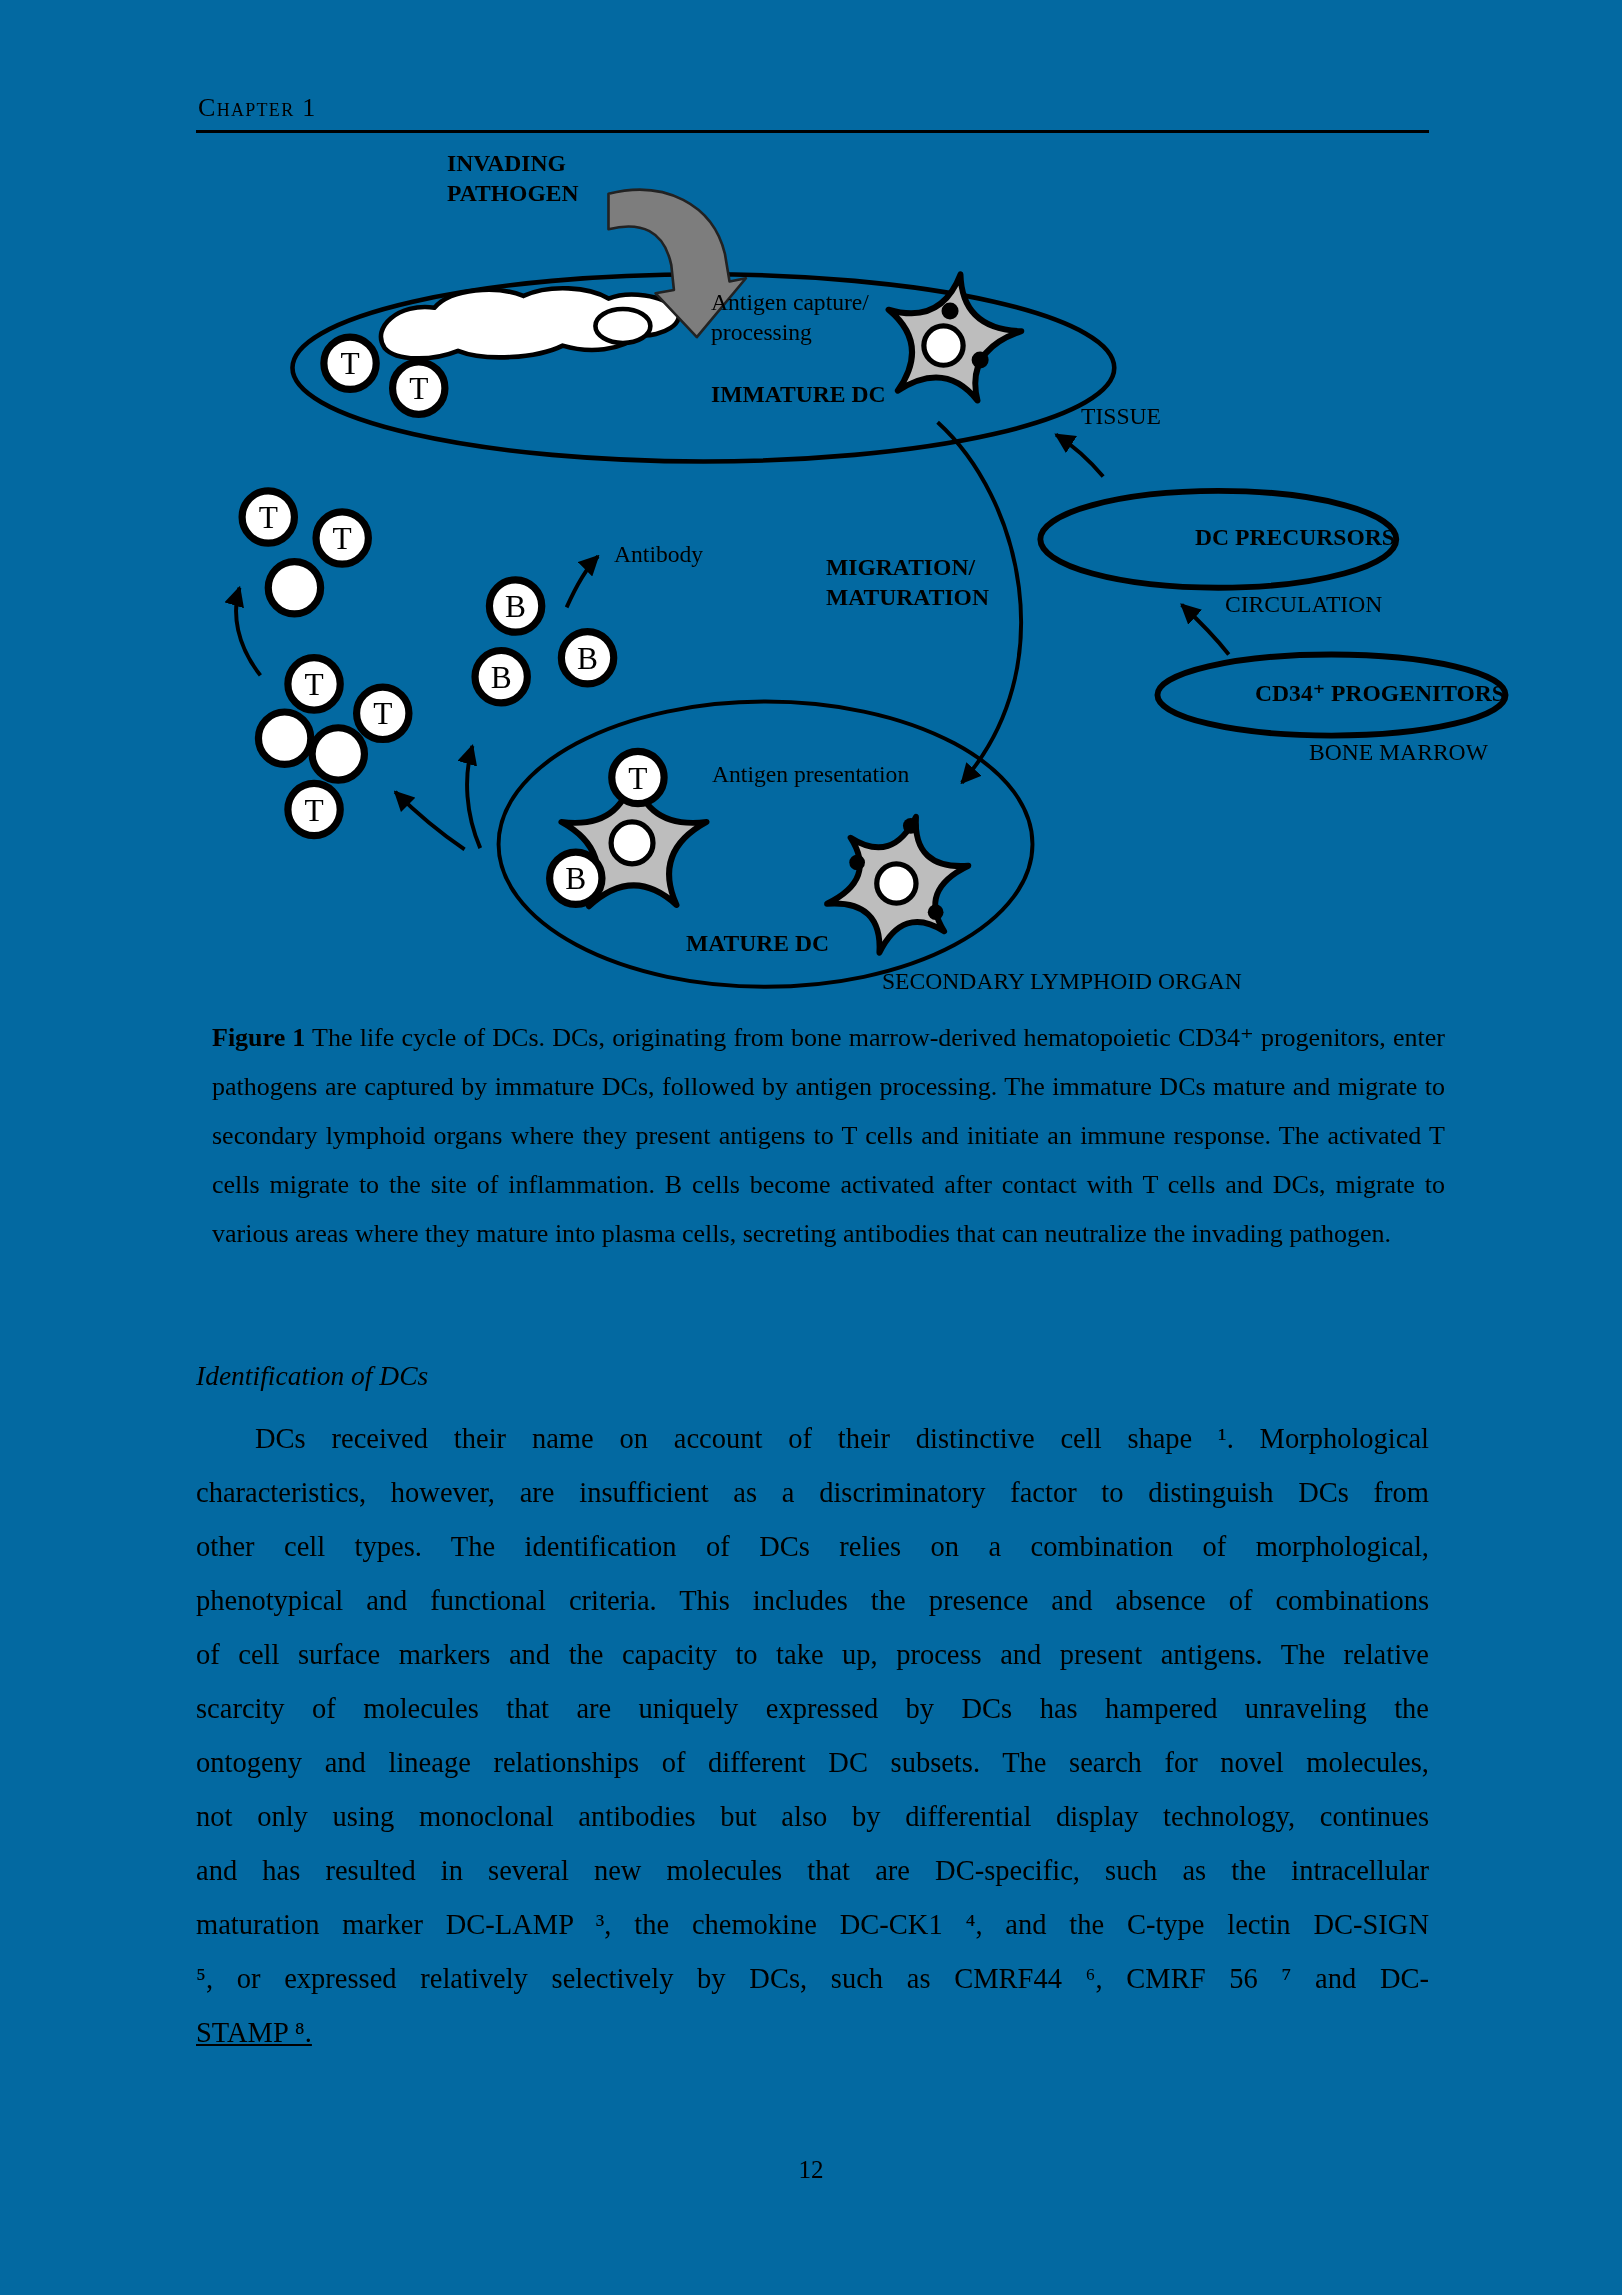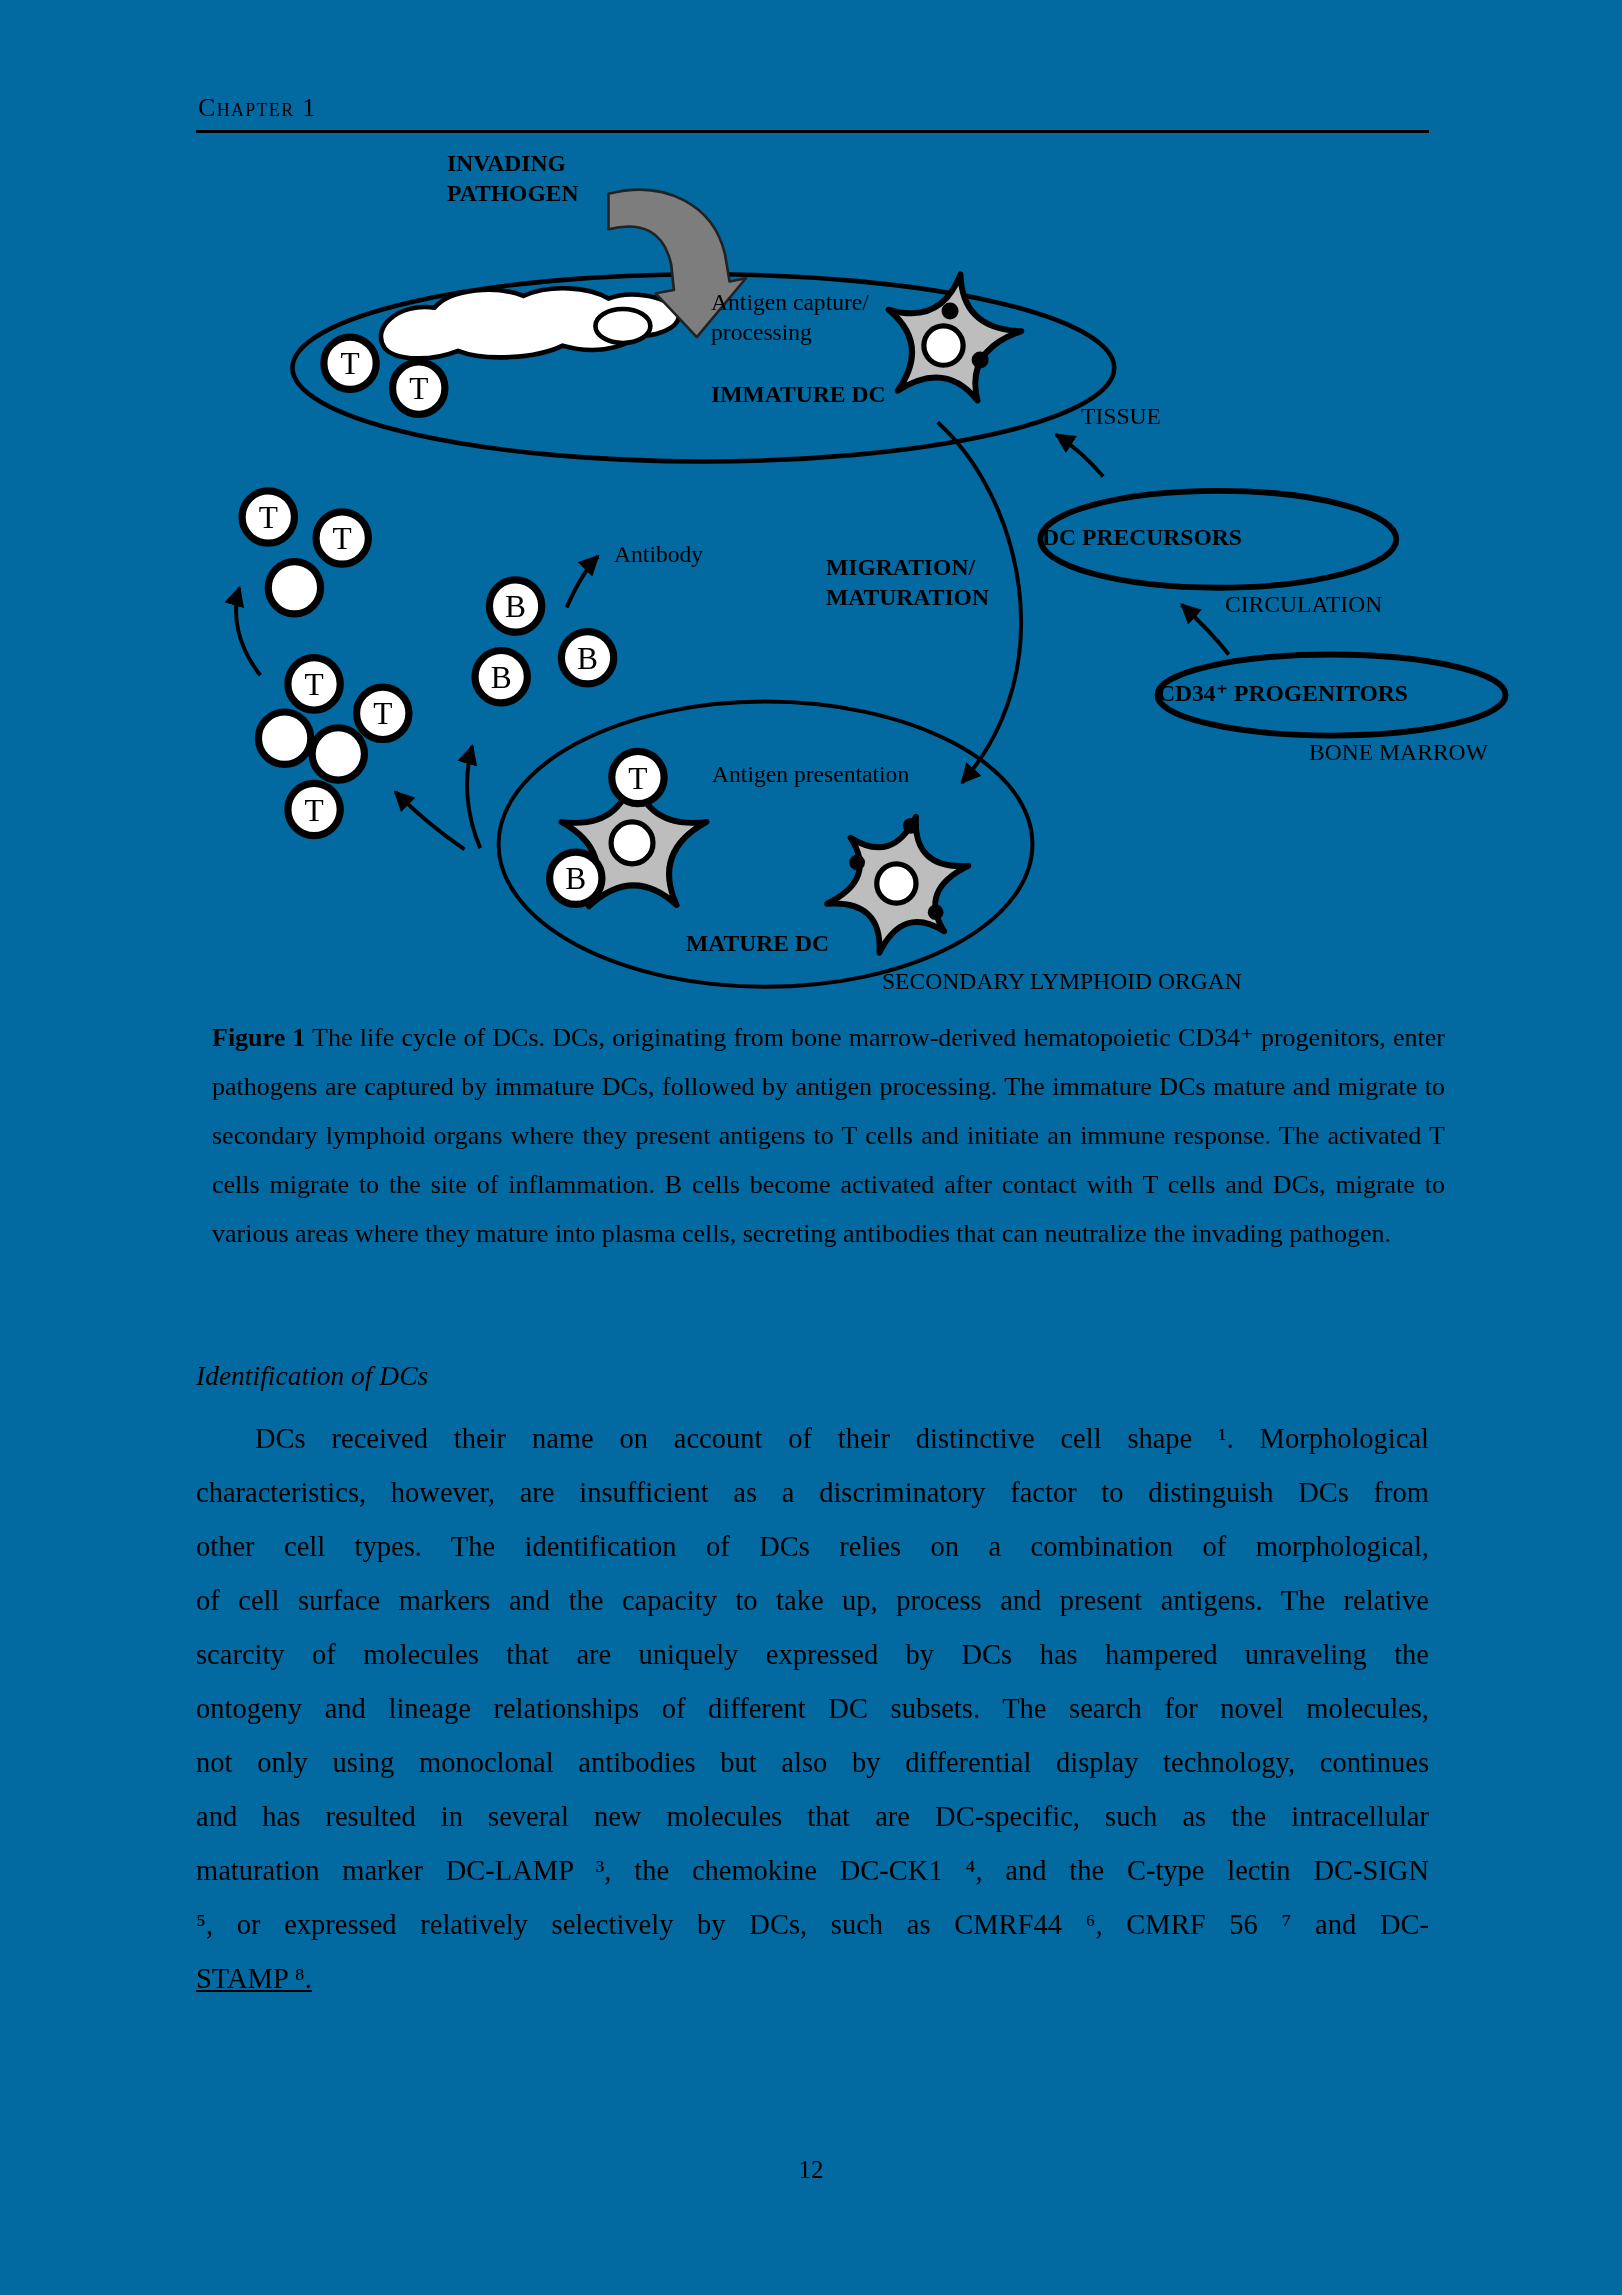--- a/index.html
+++ b/index.html
@@ -16,21 +16,21 @@
     position:absolute;left:198px;top:93px;
     font-size:26px;font-variant:small-caps;letter-spacing:1.3px;
   }
   .header-rule{
     position:absolute;left:196px;top:130px;width:1233px;height:3.3px;background:#000;
   }
   svg.fig{position:absolute;left:0;top:0;}
   .cell-label{font:48px "Liberation Serif","DejaVu Serif",serif;text-anchor:middle;}
   .dlabel{position:absolute;font-size:23.6px;line-height:1.26;white-space:nowrap;}
   .dlabel.b{font-weight:700;}
-  .dlabel.ctr{text-align:left;}
+  .dlabel.ctr{text-align:right;}
   .caption{position:absolute;left:212px;top:1013px;width:1233px;font-size:26px;}
   .cap-line{line-height:49px;text-align:justify;text-align-last:justify;}
   .cap-line.last{text-align:center;text-align-last:left;}
   .fig-label{font-weight:700;}
   .section-heading{
     position:absolute;left:196px;top:1360px;
     font-size:27.5px;font-style:italic;
   }
   .bodytext{position:absolute;left:196px;top:1412px;width:1233px;font-size:28.5px;}
   .body-line{line-height:54px;text-align:justify;text-align-last:justify;}
@@ -209,20 +209,21 @@
     <div class="cap-line">cells migrate to the site of inflammation. B cells become activated after contact with T cells and DCs, migrate to</div>
     <div class="cap-line last">various areas where they mature into plasma cells, secreting antibodies that can neutralize the invading pathogen.</div>
   </div>
 
   <div class="section-heading">Identification of DCs</div>
 
   <div class="bodytext">
     <div class="body-line indent">DCs received their name on account of their distinctive cell shape ¹. Morphological</div>
     <div class="body-line">characteristics, however, are insufficient as a discriminatory factor to distinguish DCs from</div>
     <div class="body-line">other cell types. The identification of DCs relies on a combination of morphological,</div>
+    <div class="body-line">phenotypical and functional criteria. This includes the presence and absence of combinations</div>
     <div class="body-line">of cell surface markers and the capacity to take up, process and present antigens. The relative</div>
     <div class="body-line">scarcity of molecules that are uniquely expressed by DCs has hampered unraveling the</div>
     <div class="body-line">ontogeny and lineage relationships of different DC subsets. The search for novel molecules,</div>
     <div class="body-line">not only using monoclonal antibodies but also by differential display technology, continues</div>
     <div class="body-line">and has resulted in several new molecules that are DC-specific, such as the intracellular</div>
     <div class="body-line">maturation marker DC-LAMP ³, the chemokine DC-CK1 ⁴, and the C-type lectin DC-SIGN</div>
     <div class="body-line">⁵, or expressed relatively selectively by DCs, such as CMRF44 ⁶, CMRF 56 ⁷ and DC-</div>
     <div class="body-line last">STAMP ⁸.</div>
   </div>
 

